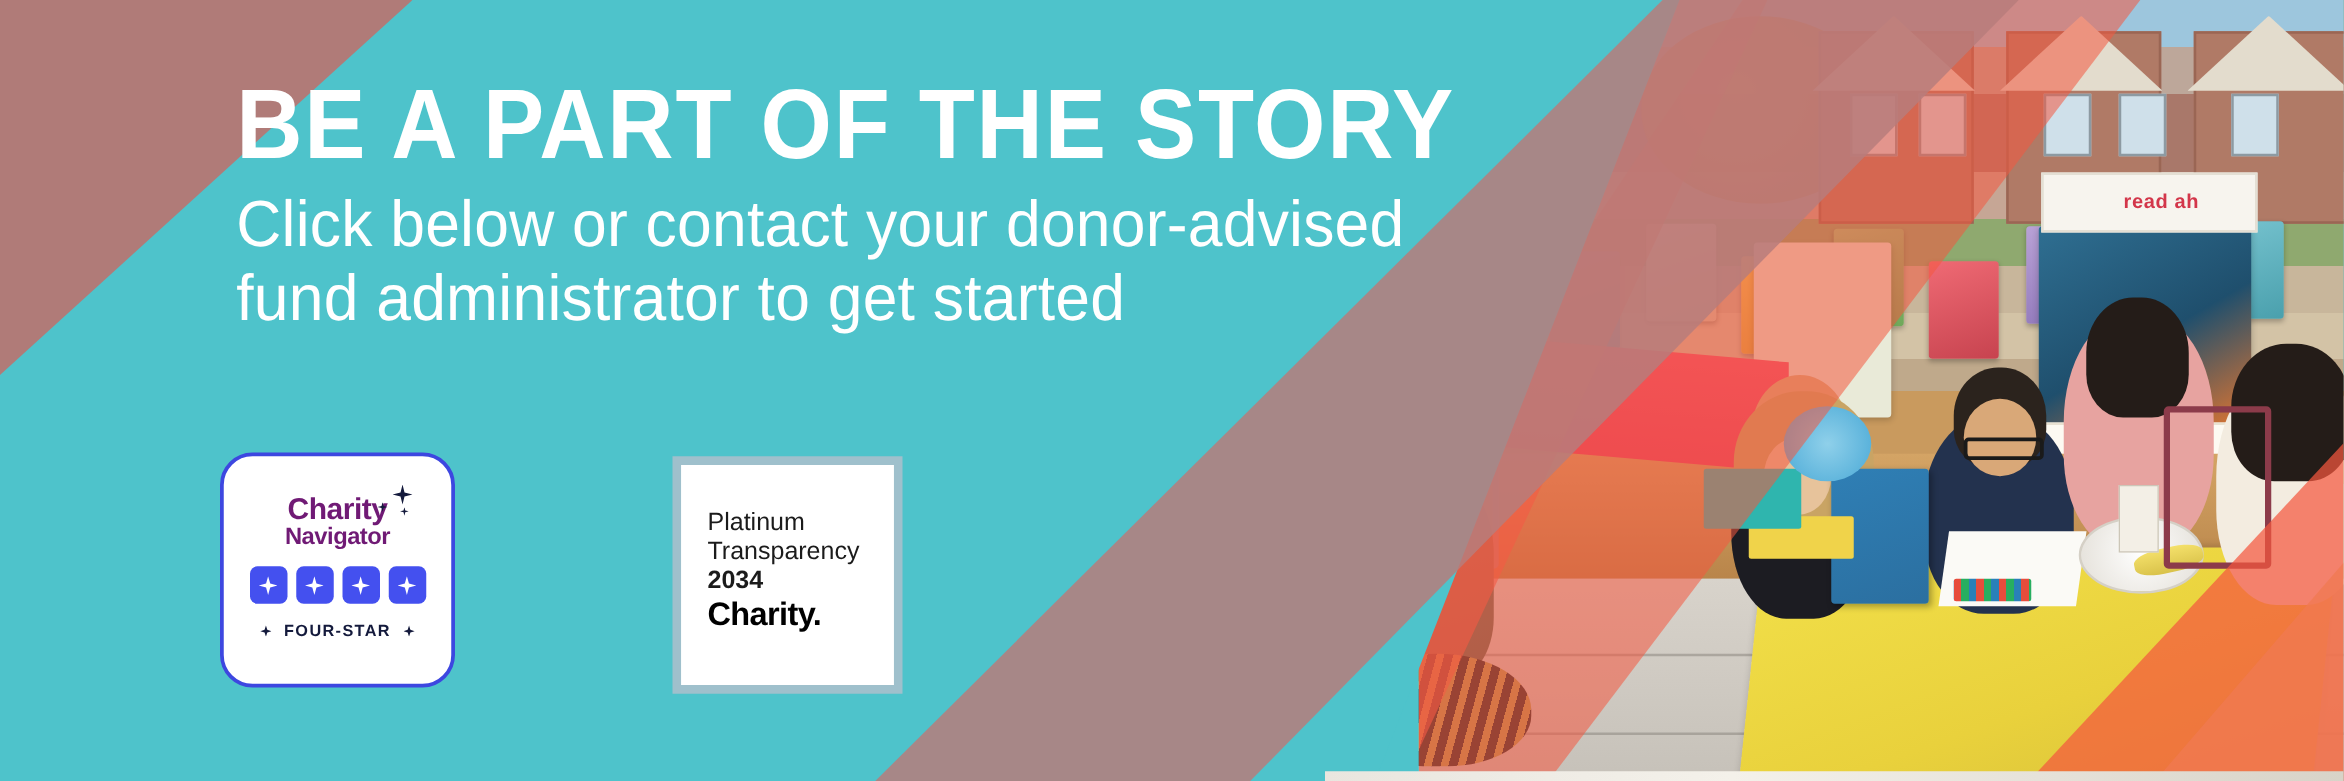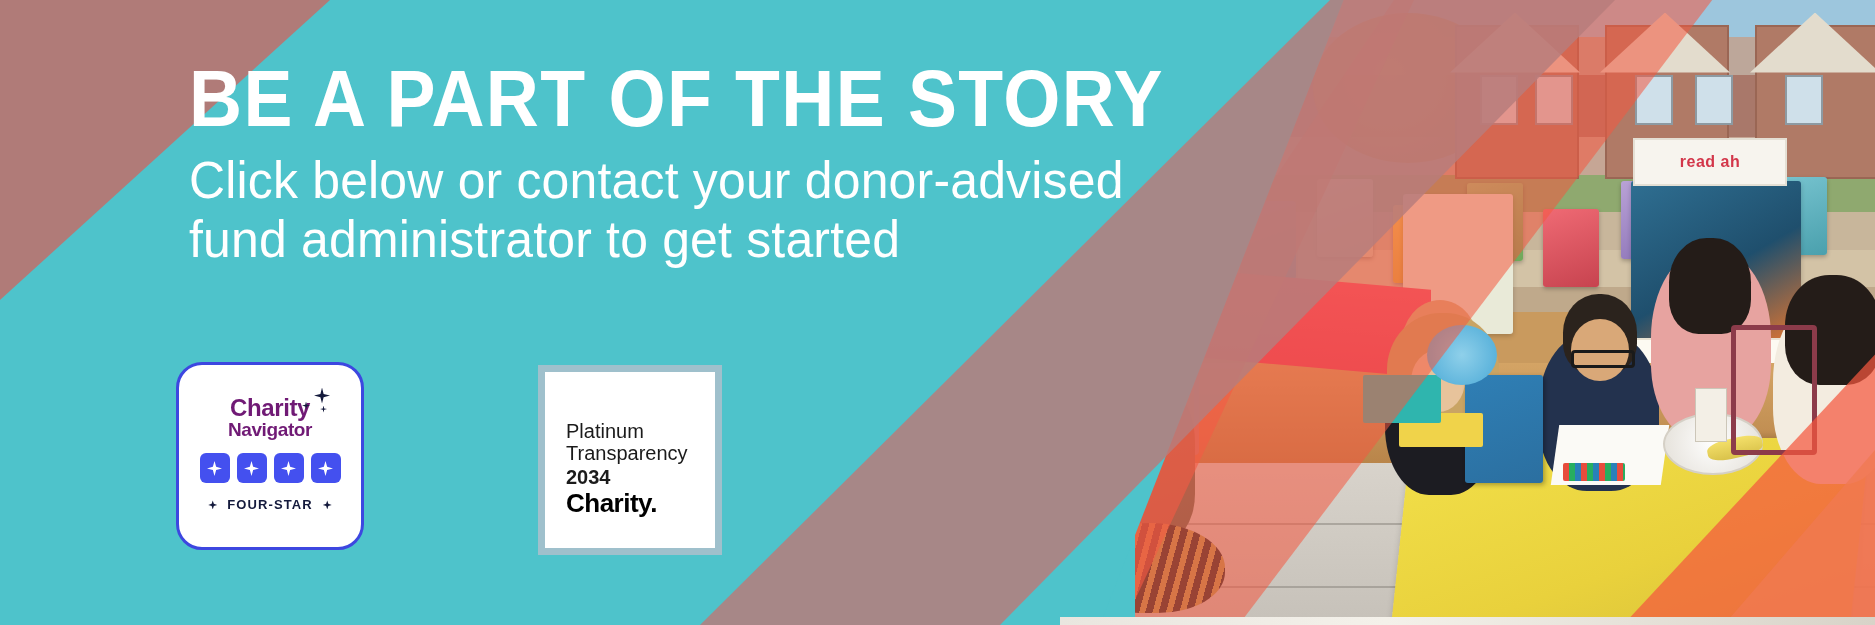--- a/index.html
+++ b/index.html
@@ -208,21 +208,21 @@
     position:absolute;left:538px;top:365px;width:184px;height:190px;
     background:#9fc0cc;padding:7px;box-sizing:border-box;
   }
   .candid-inner{
     width:100%;height:100%;box-sizing:border-box;
     border:3px solid #ffffff;background:#ffffff;
     padding:4px;
   }
   .candid-face{
     width:100%;height:100%;box-sizing:border-box;background:#ffffff;
-    padding:16px 14px;display:flex;flex-direction:column;justify-content:flex-end;
+    padding:16px 14px;display:flex;flex-direction:column;justify-content:center;
   }
   .cd-top{color:#1b1b1b;font-size:20px;line-height:1.12;font-family:"Liberation Sans", sans-serif;}
   .cd-top .yr{font-weight:700;display:block;margin-top:1px;}
   .cd-brand{color:#000;font-size:26px;font-weight:700;letter-spacing:-.5px;margin-bottom:6px;}
 </style>
 </head>
 <body>
 
 <div class="banner">
 
@@ -251,21 +251,21 @@
       <div class="bk" style="left:408px;top:34px;background:linear-gradient(160deg,#ef6a74,#c7434f);"></div>
       <div class="bk" style="left:486px;top:6px;background:linear-gradient(160deg,#b9a2d6,#8d74b8);"></div>
       <div class="bk" style="left:560px;top:26px;background:linear-gradient(160deg,#f0bd55,#d59a34);"></div>
       <div class="bk" style="left:636px;top:2px;background:linear-gradient(160deg,#78c4d0,#4aa0ad);"></div>
     </div>
 
     <div class="poster" style="left:496px;top:29%;width:170px;height:160px;
          background:linear-gradient(150deg,#2f6f92,#1f4f6d 55%,#e4762f);"></div>
     <div class="poster" style="left:268px;top:31%;width:110px;height:140px;background:#e9ead8;"></div>
 
-    <div class="readah" style="left:498px;top:22%;width:150px;height:44px;">
+    <div class="readah" style="left:498px;top:22%;width:150px;height:44px;padding-left:19px;">
       <span>read ah</span>
     </div>
     <div class="readabar" style="left:496px;top:54%;width:170px;height:34px;">
       <span>READ · A</span>
     </div>
 
     <div class="bench"></div>
     <div class="floor"></div>
     <div class="floorline" style="left:0;bottom:16%;width:100%;"></div>
     <div class="floorline" style="left:0;bottom:6%;width:100%;"></div>

